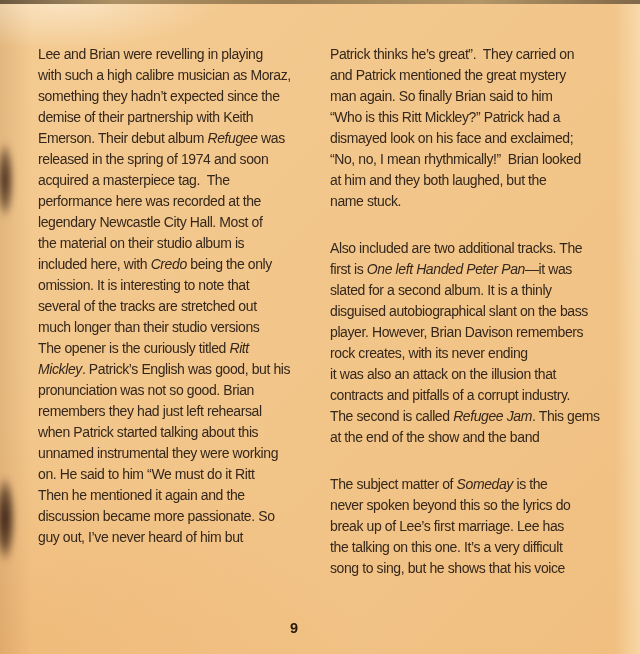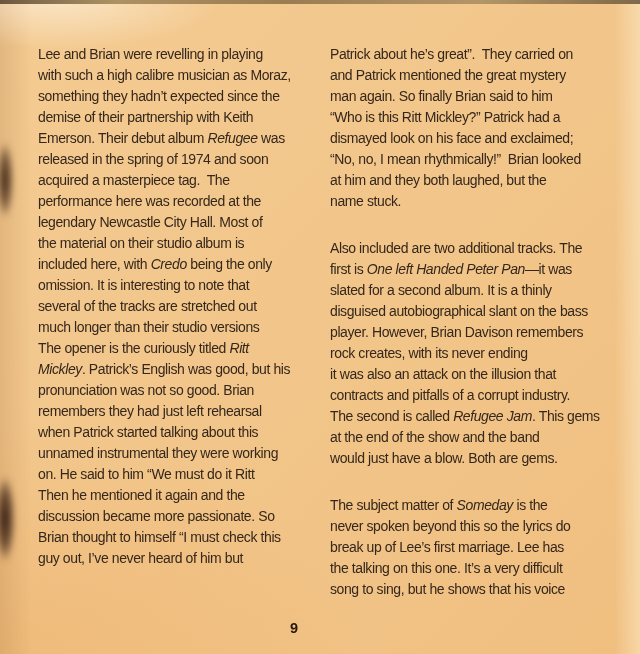--- a/index.html
+++ b/index.html
@@ -89,47 +89,45 @@
         <div class="line"><span>much longer than their studio versions</span></div>
         <div class="line"><span>The opener is the curiously titled </span><span class="ital">Ritt</span></div>
         <div class="line"><span class="ital">Mickley</span><span>. Patrick’s English was good, but his</span></div>
         <div class="line"><span>pronunciation was not so good. Brian</span></div>
         <div class="line"><span>remembers they had just left rehearsal</span></div>
         <div class="line"><span>when Patrick started talking about this</span></div>
         <div class="line"><span>unnamed instrumental they were working</span></div>
         <div class="line"><span>on. He said to him “We must do it Ritt</span></div>
         <div class="line"><span>Then he mentioned it again and the</span></div>
         <div class="line"><span>discussion became more passionate. So</span></div>
-        <div class="line"><span>Brian thought to himself “I must check this</span></div>
         <div class="line"><span>guy out, I’ve never heard of him but</span></div>
       </div>
     </div>
   <div class="col" id="col-right">
       <div class="para">
-        <div class="line"><span>Patrick about he’s great”.  They carried on</span></div>
+        <div class="line"><span>Patrick thinks he’s great”.  They carried on</span></div>
         <div class="line"><span>and Patrick mentioned the great mystery</span></div>
         <div class="line"><span>man again. So finally Brian said to him</span></div>
         <div class="line"><span>“Who is this Ritt Mickley?” Patrick had a</span></div>
         <div class="line"><span>dismayed look on his face and exclaimed;</span></div>
         <div class="line"><span>“No, no, I mean rhythmically!”  Brian looked</span></div>
         <div class="line"><span>at him and they both laughed, but the</span></div>
         <div class="line"><span>name stuck.</span></div>
       </div>
       <div class="para">
         <div class="line"><span>Also included are two additional tracks. The</span></div>
         <div class="line"><span>first is </span><span class="ital">One left Handed Peter Pan</span><span>—it was</span></div>
         <div class="line"><span>slated for a second album. It is a thinly</span></div>
         <div class="line"><span>disguised autobiographical slant on the bass</span></div>
         <div class="line"><span>player. However, Brian Davison remembers</span></div>
         <div class="line"><span>rock creates, with its never ending</span></div>
         <div class="line"><span>it was also an attack on the illusion that</span></div>
         <div class="line"><span>contracts and pitfalls of a corrupt industry.</span></div>
         <div class="line"><span>The second is called </span><span class="ital">Refugee Jam</span><span>. This gems</span></div>
         <div class="line"><span>at the end of the show and the band</span></div>
-        <div class="line"><span>would just have a blow. Both are gems.</span></div>
       </div>
       <div class="para">
         <div class="line"><span>The subject matter of </span><span class="ital">Someday</span><span> is the</span></div>
         <div class="line"><span>never spoken beyond this so the lyrics do</span></div>
         <div class="line"><span>break up of Lee’s first marriage. Lee has</span></div>
         <div class="line"><span>the talking on this one. It’s a very difficult</span></div>
         <div class="line"><span>song to sing, but he shows that his voice</span></div>
       </div>
     </div>
 

